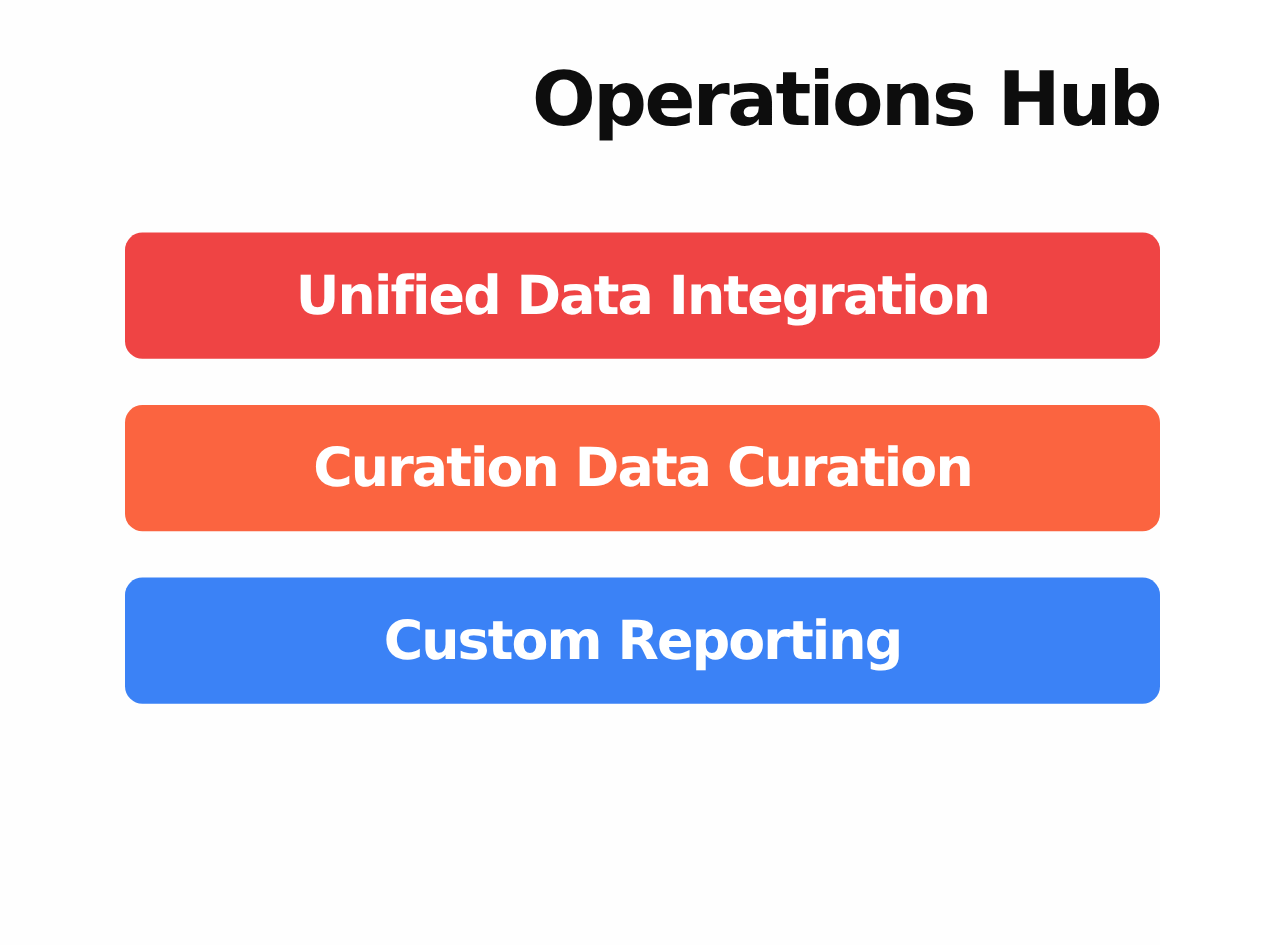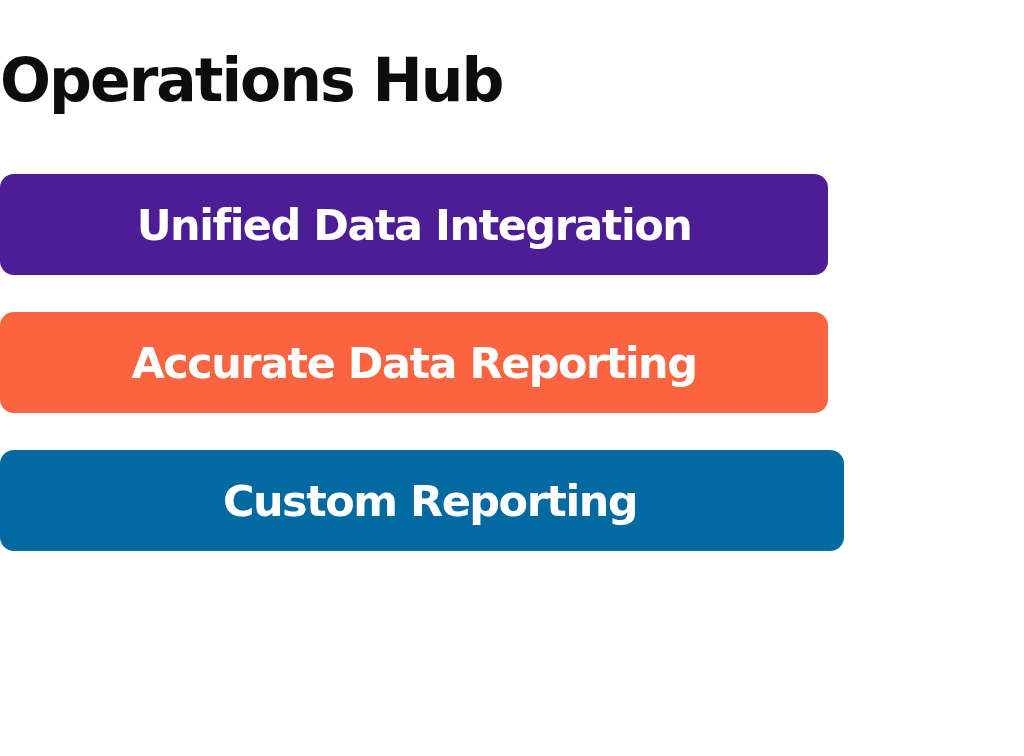--- a/index.html
+++ b/index.html
@@ -11,21 +11,21 @@
     background: #ffffff;
   }
   .canvas {
     position: relative;
     width: 928px;
     height: 756px;
     background: #FEFEFE;
     overflow: hidden;
     display: flex;
     flex-direction: column;
-    align-items: flex-start;
+    align-items: flex-end;
   }
   .page-title {
     margin: 0;
     margin-top: 38px;
     height: 84px;
     display: flex;
     align-items: center;
     justify-content: center;
     font-size: 60px;
     font-weight: bold;
@@ -57,27 +57,27 @@
 </style>
 </head>
 <body>
 
 <div class="canvas">
 
   <h1 class="page-title">Operations Hub</h1>
 
   <div class="bars">
 
-    <div class="feature-bar" style="background-color: #4c1d95;">
+    <div class="feature-bar" style="background-color: #ef4444; margin-top: 12px;">
       <span class="bar-label">Unified Data Integration</span>
     </div>
 
     <div class="feature-bar" style="background-color: rgb(251, 100, 64);">
-      <span class="bar-label">Accurate Data Reporting</span>
+      <span class="bar-label">Curation Data Curation</span>
     </div>
 
-    <div class="feature-bar" style="background-color: #0369a1; padding-left: 16px;">
+    <div class="feature-bar" style="background-color: #3b82f6;">
       <span class="bar-label">Custom Reporting</span>
     </div>
 
 
   </div>
 </div>
 
 </body></html>

